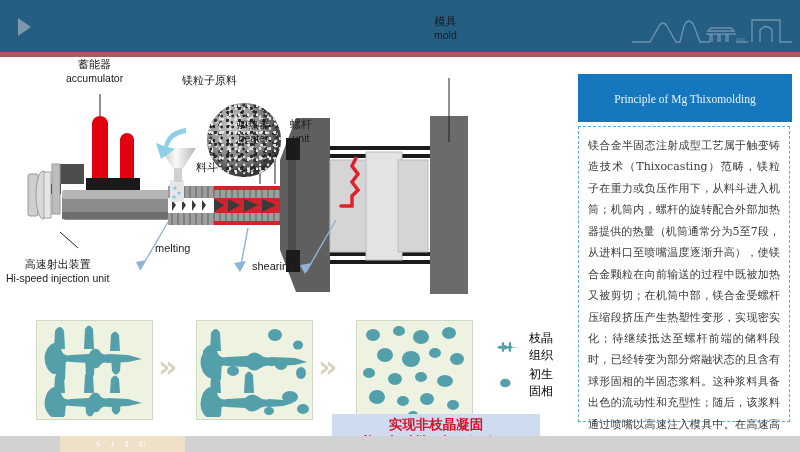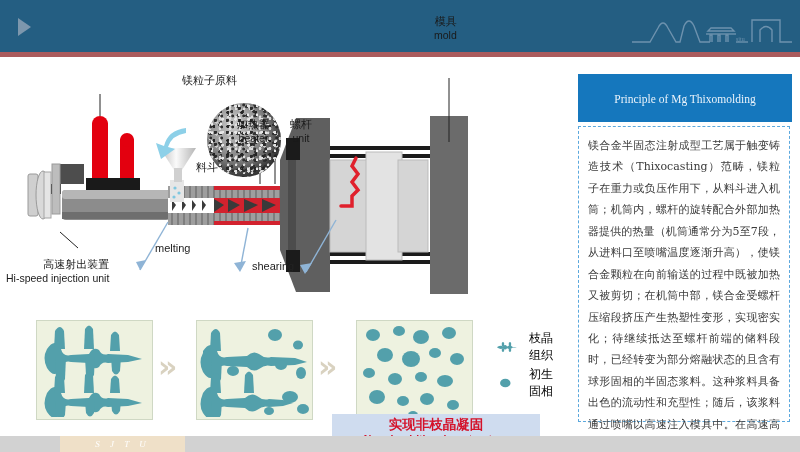--- a/index.html
+++ b/index.html
@@ -57,21 +57,21 @@
     padding:8px 9px 6px 9px;
     font-size:11px;line-height:1.95;color:#3a3a3a;
     text-align:justify;text-justify:inter-ideograph;
     font-family:"DejaVu Serif","Liberation Serif",serif;
   }
 
   
   .diagram{position:absolute;left:0;top:60px;width:578px;height:250px;}
 
   .lbl{position:absolute;color:#1a1a1a;white-space:nowrap;}
-  .lbl .cn{font-size:11px;font-family:Liberation Serif, serif;display:block;text-align:right;}
+  .lbl .cn{font-size:11px;font-family:Liberation Serif, serif;display:block;text-align:center;}
   .lbl .en{font-size:10.5px;display:block;text-align:center;}
 
   .arrowlbl{position:absolute;font-size:11px;color:#222;
     font-family:"Liberation Sans","DejaVu Sans",sans-serif;}
 
   
   .micro{
     position:absolute;border:1px solid #cfd8c4;background:#eef2e0;
   }
   .chev{position:absolute;color:#d9d2c0;font-size:30px;font-weight:bold;
@@ -306,20 +306,24 @@
                   radial-gradient(circle at 30% 55%, #dcdcdc 0 1.2px, transparent 1.6px),
                   radial-gradient(circle at 48% 68%, #1f1f1f 0 1.3px, transparent 1.7px),
                   radial-gradient(circle at 64% 72%, #e2e2e2 0 1.1px, transparent 1.5px),
                   radial-gradient(circle at 25% 78%, #2f2f2f 0 1.3px, transparent 1.7px),
                   radial-gradient(circle at 78% 60%, #d2d2d2 0 1.2px, transparent 1.6px),
                   radial-gradient(circle at 42% 42%, #313131 0 1.4px, transparent 1.8px);
                 background-size:13px 13px,11px 11px,9px 9px,12px 12px,10px 10px,14px 14px,8px 8px,11px 11px,12px 12px,9px 9px;
                 opacity:.95;"></div>
 
     
+    <div class="lbl" style="left:66px;top:-3px;">
+      <span class="cn">蓄能器</span>
+      <span class="en">accumulator</span>
+    </div>
 
     <div class="lbl" style="left:182px;top:13px;">
       <span class="cn">镁粒子原料</span>
     </div>
 
     <div class="lbl" style="left:434px;top:-46px;">
       <span class="cn">模具</span>
       <span class="en">mold</span>
     </div>
 

